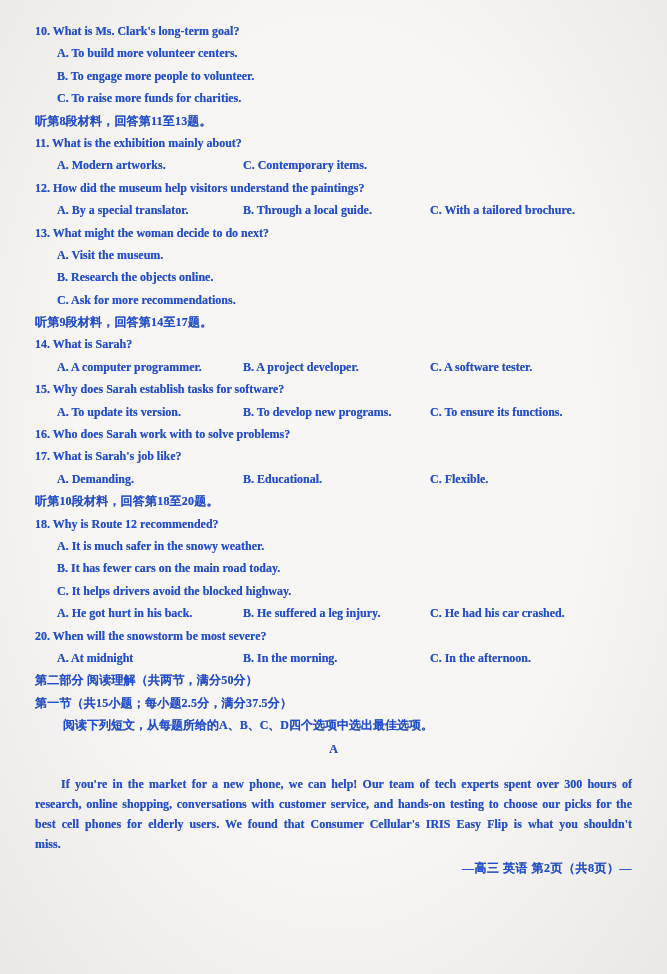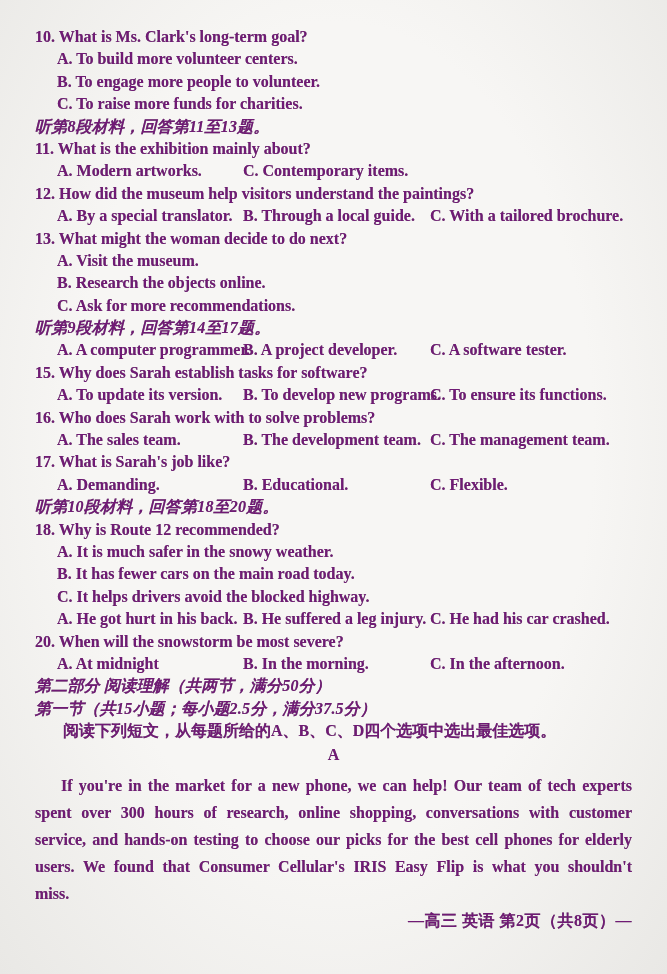--- a/index.html
+++ b/index.html
@@ -9,62 +9,61 @@
   body {
     width: 667px;
     height: 974px;
     background: radial-gradient(ellipse at 50% 45%, #f7f6f4 55%, #e9e8e5 100%);
     overflow: hidden;
     position: relative;
   }
   .page-content {
     position: absolute;
     left: 35px;
-    top: 26px;
+    top: 20px;
     width: 597px;
     font-family: "Liberation Serif", serif;
     font-weight: 700;
-    font-size: 16px;
-    color: #701a75;
+    font-size: 12px;
+    color: #1d4ed8;
     text-shadow: 0 0 0.6px rgba(45,45,45,0.55);
   }
   .line {
     height: 22.4px;
     line-height: 22.4px;
     white-space: nowrap;
   }
   .opt-stack {
     padding-left: 22px;
   }
   .opt-row {
     padding-left: 22px;
     display: flex;
   }
   .opt-a { width: 186px; flex: none; }
   .opt-b { width: 187px; flex: none; }
   .opt-c { flex: 1; }
   .material, .part-header, .section-header {
     font-weight: 700;
     letter-spacing: 0.2px;
-    font-style: italic;
   }
   .instr {
     padding-left: 28px;
   }
   .passage-label {
     text-align: center;
     height: 24px;
     line-height: 24px;
   }
   .para {
     text-align: justify;
     text-indent: 26px;
-    line-height: 27px;
+    line-height: 20px;
     word-spacing: 1.5px;
-    margin-top: 5px;
+    margin-top: 13px;
   }
   .footer-line {
     text-align: right;
     height: 24px;
     line-height: 24px;
     margin-top: 2px;
     letter-spacing: 0.5px;
   }
 </style>
 </head>
@@ -92,39 +91,35 @@
     <span class="opt-c">C. With a tailored brochure.</span>
   </div>
 
   <div class="line">13. What might the woman decide to do next?</div>
   <div class="line opt-stack">A. Visit the museum.</div>
   <div class="line opt-stack">B. Research the objects online.</div>
   <div class="line opt-stack">C. Ask for more recommendations.</div>
 
   <div class="line material">听第9段材料，回答第14至17题。</div>
 
+  <div class="line">14. What is Sarah?</div>
   <div class="line opt-row">
     <span class="opt-a">A. A computer programmer.</span>
     <span class="opt-b">B. A project developer.</span>
     <span class="opt-c">C. A software tester.</span>
   </div>
 
   <div class="line">15. Why does Sarah establish tasks for software?</div>
   <div class="line opt-row">
     <span class="opt-a">A. To update its version.</span>
     <span class="opt-b">B. To develop new programs.</span>
     <span class="opt-c">C. To ensure its functions.</span>
   </div>
 
   <div class="line">16. Who does Sarah work with to solve problems?</div>
-  <div class="line opt-row">
-    <span class="opt-a">A. The sales team.</span>
-    <span class="opt-b">B. The development team.</span>
-    <span class="opt-c">C. The management team.</span>
-  </div>
 
   <div class="line">17. What is Sarah's job like?</div>
   <div class="line opt-row">
     <span class="opt-a">A. Demanding.</span>
     <span class="opt-b">B. Educational.</span>
     <span class="opt-c">C. Flexible.</span>
   </div>
 
   <div class="line material">听第10段材料，回答第18至20题。</div>
 

